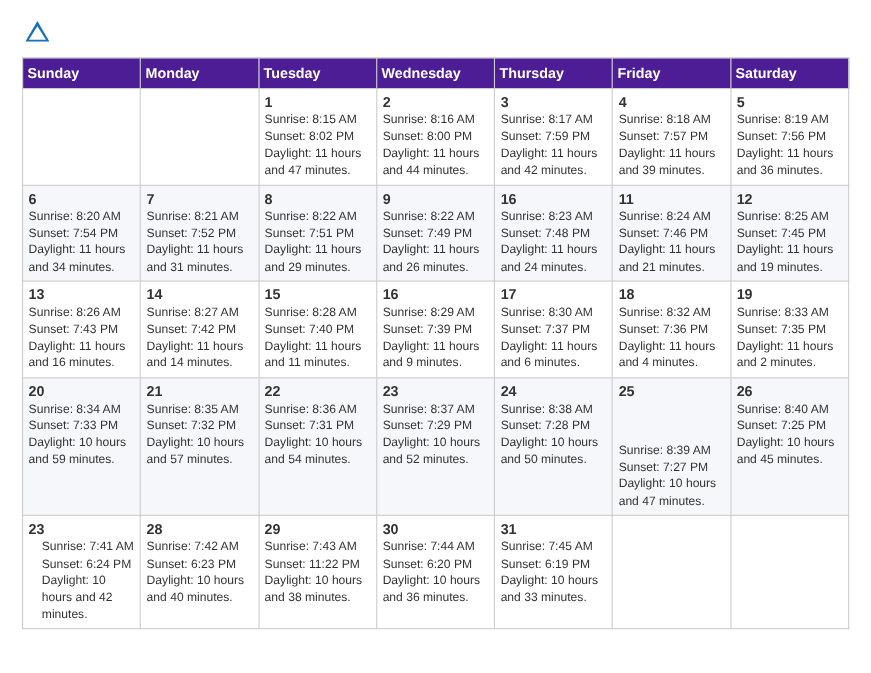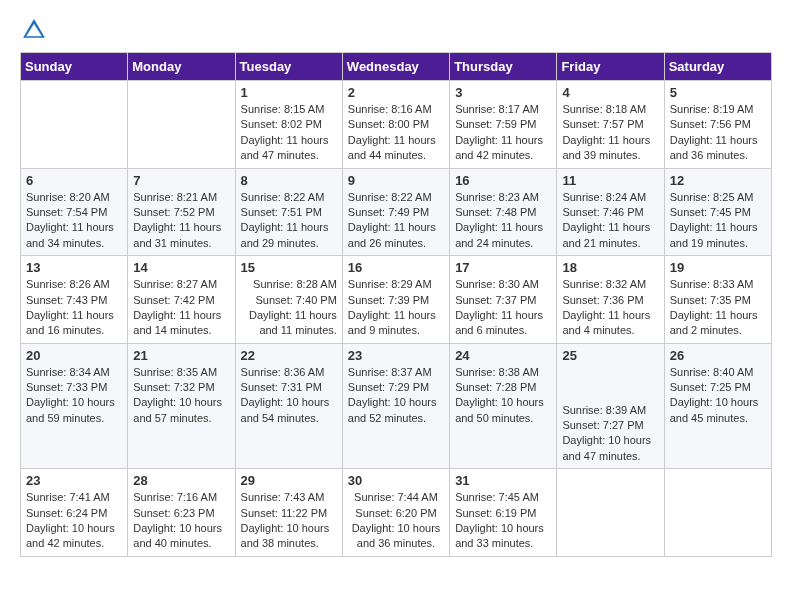--- a/index.html
+++ b/index.html
@@ -210,21 +210,21 @@
 Daylight: 11 hours and 16 minutes.</div>
           </td>
           <td>
             <span class="day-number">14</span>
             <div class="day-info" style="white-space: pre-line;">Sunrise: 8:27 AM
 Sunset: 7:42 PM
 Daylight: 11 hours and 14 minutes.</div>
           </td>
           <td>
             <span class="day-number">15</span>
-            <div class="day-info" style="white-space: pre-line; text-align: right;">Sunrise: 8:28 AM
+            <div class="day-info" style="white-space: pre-line;">Sunrise: 8:28 AM
 Sunset: 7:40 PM
 Daylight: 11 hours and 11 minutes.</div>
           </td>
           <td>
             <span class="day-number">16</span>
             <div class="day-info" style="white-space: pre-line;">Sunrise: 8:29 AM
 Sunset: 7:39 PM
 Daylight: 11 hours and 9 minutes.</div>
           </td>
           <td>
@@ -286,39 +286,39 @@
           <td>
             <span class="day-number">26</span>
             <div class="day-info" style="white-space: pre-line;">Sunrise: 8:40 AM
 Sunset: 7:25 PM
 Daylight: 10 hours and 45 minutes.</div>
           </td>
         </tr>
         <tr>
           <td>
             <span class="day-number">23</span>
-            <div class="day-info" style="white-space: pre-line;">Sunrise: 7:41 AM
+            <div class="day-info" style="white-space: pre-line; margin-left: 12px;">Sunrise: 7:41 AM
 Sunset: 6:24 PM
 Daylight: 10 hours and 42 minutes.</div>
           </td>
           <td>
             <span class="day-number">28</span>
-            <div class="day-info" style="white-space: pre-line;">Sunrise: 7:16 AM
+            <div class="day-info" style="white-space: pre-line;">Sunrise: 7:42 AM
 Sunset: 6:23 PM
 Daylight: 10 hours and 40 minutes.</div>
           </td>
           <td>
             <span class="day-number">29</span>
             <div class="day-info" style="white-space: pre-line;">Sunrise: 7:43 AM
 Sunset: 11:22 PM
 Daylight: 10 hours and 38 minutes.</div>
           </td>
           <td>
             <span class="day-number">30</span>
-            <div class="day-info" style="white-space: pre-line; text-align: center;">Sunrise: 7:44 AM
+            <div class="day-info" style="white-space: pre-line;">Sunrise: 7:44 AM
 Sunset: 6:20 PM
 Daylight: 10 hours and 36 minutes.</div>
           </td>
           <td>
             <span class="day-number">31</span>
             <div class="day-info" style="white-space: pre-line;">Sunrise: 7:45 AM
 Sunset: 6:19 PM
 Daylight: 10 hours and 33 minutes.</div>
           </td>
           <td class="empty-cell"></td>

